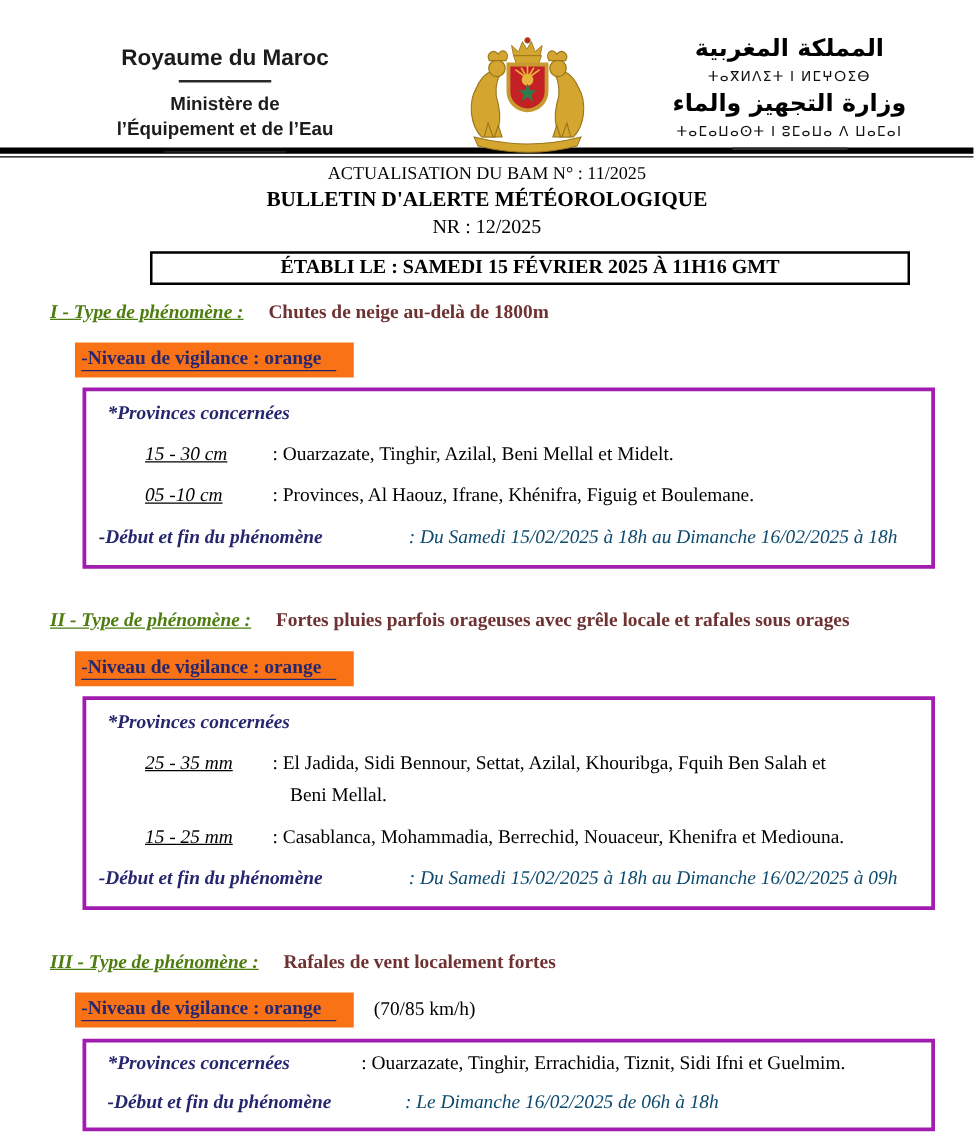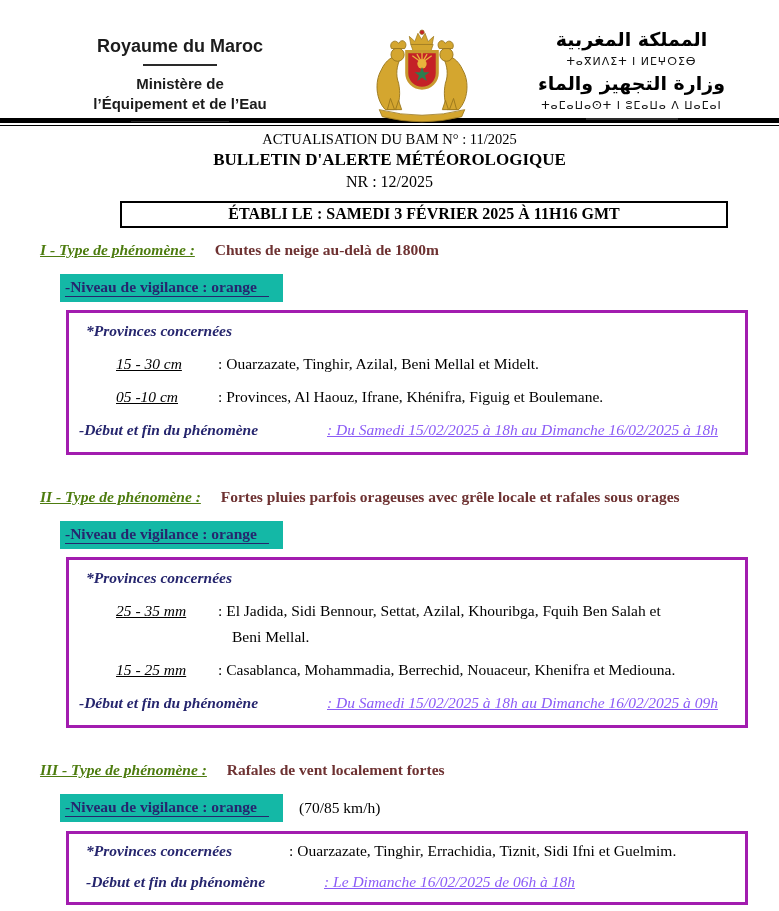--- a/index.html
+++ b/index.html
@@ -35,34 +35,34 @@
   .t3 { text-align:center; font-size:16px; font-weight:normal; margin-top:3px; }
   .etabli { width:608px; margin:10px 0 0 120px; border:2px solid #000;
             text-align:center; font-weight:bold; font-size:16px; padding:2px 0 3px; }
 
   
   .section-head { margin:13px 0 0 40px; font-size:15.5px; white-space:nowrap; }
   .sh-label { color:#4d7c0f; font-weight:bold; font-style:italic; text-decoration:underline; }
   .sh-phen  { color:#6e3232; font-weight:bold; margin-left:16px; }
 
   .chip-row { margin:15px 0 0 60px; display:flex; align-items:center; }
-  .chip { background:#14b8a6; padding:4px 14px 6px 5px; }
+  .chip { background:#f97316; padding:4px 14px 6px 5px; }
   .chip-inner { color:#26266e; font-weight:bold; font-size:15.5px;
                 border-bottom:1.5px solid #26266e; padding:0 12px 1px 0; }
   .chip-suffix { margin-left:16px; font-size:15.5px; }
 
   .obox { width:682px; margin:8px 0 0 66px; border:3px solid #a21caf;
           border-radius:0; padding:9px 0 13px; }
   .prov { margin-left:17px; color:#26266e; font-weight:bold; font-style:italic; font-size:15.5px; }
   .row  { margin:15px 0 0 47px; font-size:15.5px; }
   .range { display:inline-block; width:102px; font-style:italic; text-decoration:underline; }
   .cont { margin:8px 0 0 163px; font-size:15.5px; }
   .period { margin:15px 0 0 10px; font-size:15.5px; }
   .p-label { display:inline-block; width:248px; color:#26266e; font-weight:bold; font-style:italic; }
-  .p-value { font-style:italic; color:#8b5cf6;text-decoration:underline; }
+  .p-value { font-style:italic; color:#0c4a6e; }
 
   
   .sec3 .obox { margin-top:9px; padding:8px 0 11px; }
   .prov-row { margin-left:17px; font-size:15.5px; }
   .prov-inline-label { display:inline-block; width:203px; color:#26266e; font-weight:bold; font-style:italic; }
   .sec3 .period { margin:13px 0 0 17px; }
   .sec3 .p-label { width:238px; }
 
   .gap-lg { margin-top:33px; }
 </style>
@@ -124,21 +124,21 @@
   </div>
 
   <div class="divider">
     <div class="thick"></div>
       <div class="thin"></div>
   </div>
 
   <div class="t1">ACTUALISATION DU BAM N° : 11/2025</div>
   <div class="t2">BULLETIN D'ALERTE MÉTÉOROLOGIQUE</div>
   <div class="t3">NR : 12/2025</div>
-  <div class="etabli">ÉTABLI LE : SAMEDI 3 FÉVRIER 2025 À 11H16 GMT</div>
+  <div class="etabli">ÉTABLI LE : SAMEDI 15 FÉVRIER 2025 À 11H16 GMT</div>
 
   <div>
     <div class="section-head">
       <span class="sh-label">I - Type de phénomène :</span>
       <span class="sh-phen">Chutes de neige au-delà de 1800m</span>
     </div>
     <div class="chip-row">
       <span class="chip">
         <span class="chip-inner">-Niveau de vigilance : orange</span>
       </span>

